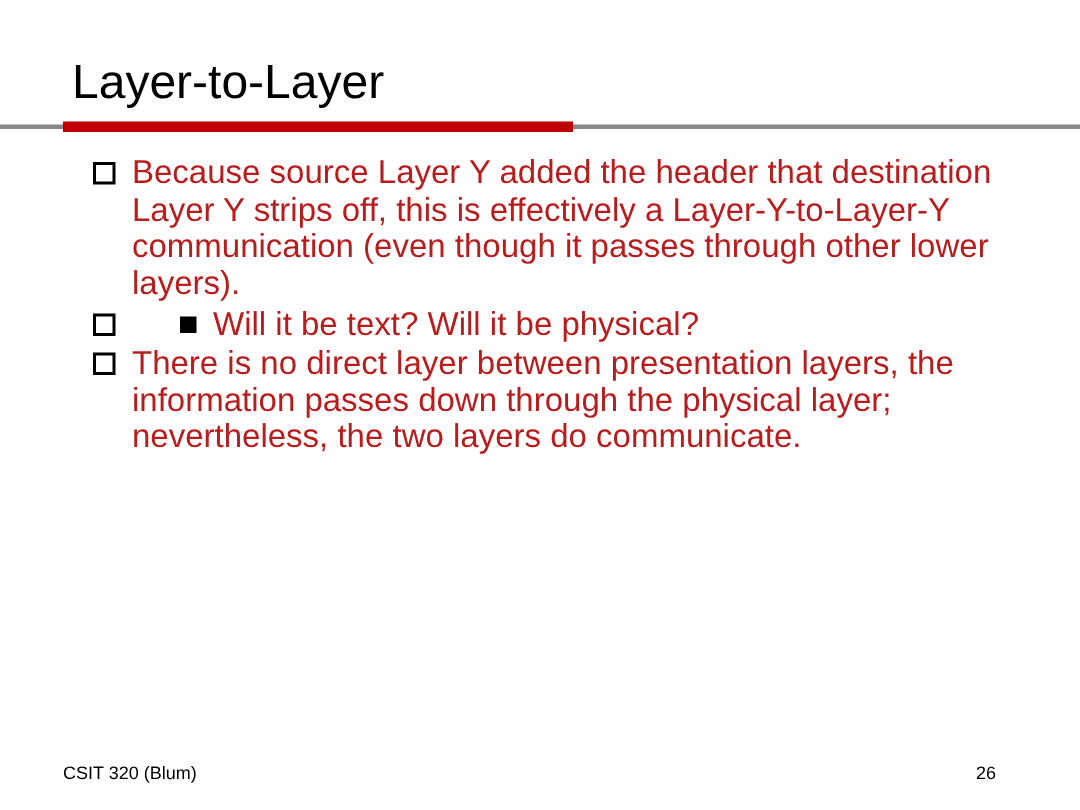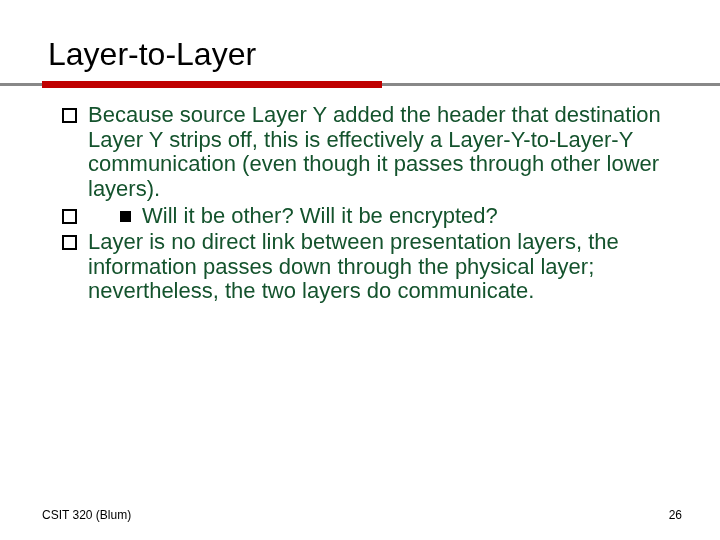--- a/index.html
+++ b/index.html
@@ -49,21 +49,21 @@
   }
   ul.lvl1 {
     list-style: none;
     padding-left: 10px;
   }
   ul.lvl1 > li {
     position: relative;
     padding-left: 28px;
     font-size: 22px;
     line-height: 1.12;
-    color: #14532d;
+    color: #b91c1c;
     margin-bottom: 2px;
   }
   ul.lvl1 > li::before {
     content: "";
     position: absolute;
     left: 2px;
     top: 5px;
     width: 11px;
     height: 11px;
     border: 2px solid #000;
@@ -86,21 +86,21 @@
     left: 2px;
     top: 7px;
     width: 11px;
     height: 11px;
     background: #000;
   }
   .footer {
     position: absolute;
     bottom: 18px;
     left: 42px;
-    right: 38px;
+    right: 56px;
     display: flex;
     justify-content: space-between;
     font-size: 12px;
     color: #000;
   }
 </style>
 </head>
 <body>
 
 <div class="slide">
@@ -113,26 +113,26 @@
   </div>
 
   <div class="content">
     <ul class="lvl1">
       <li>
         <span>Because source Layer Y added the header that destination Layer Y strips off, this is effectively a Layer-Y-to-Layer-Y communication (even though it passes through other lower layers).</span>
       </li>
       <li>
         <ul class="lvl2">
           <li>
-            <span>Will it be other?   Will it be encrypted?</span>
+            <span>Will it be text?   Will it be physical?</span>
           </li>
         </ul>
       </li>
       <li>
-        <span>Layer is no direct link between presentation layers, the information passes down through the physical layer; nevertheless, the two layers do communicate.</span>
+        <span>There is no direct layer between presentation layers, the information passes down through the physical layer; nevertheless, the two layers do communicate.</span>
       </li>
     </ul>
   </div>
 
   <div class="footer">
     <span>CSIT 320 (Blum)</span>
     <span>26</span>
   </div>
 
 </div>

